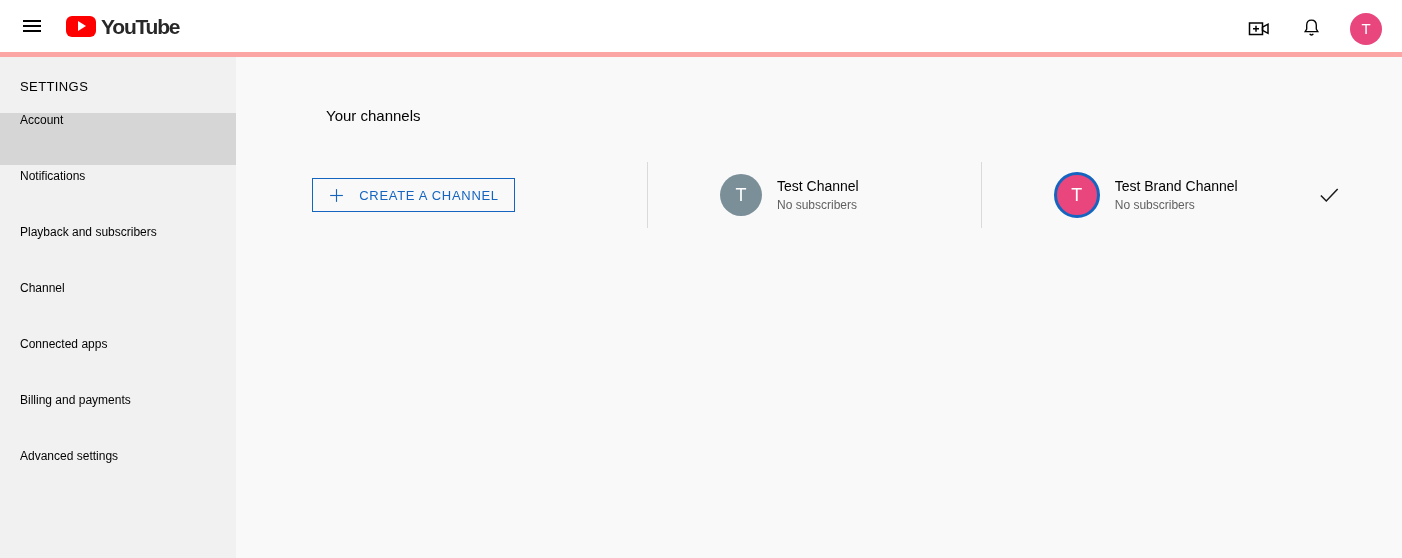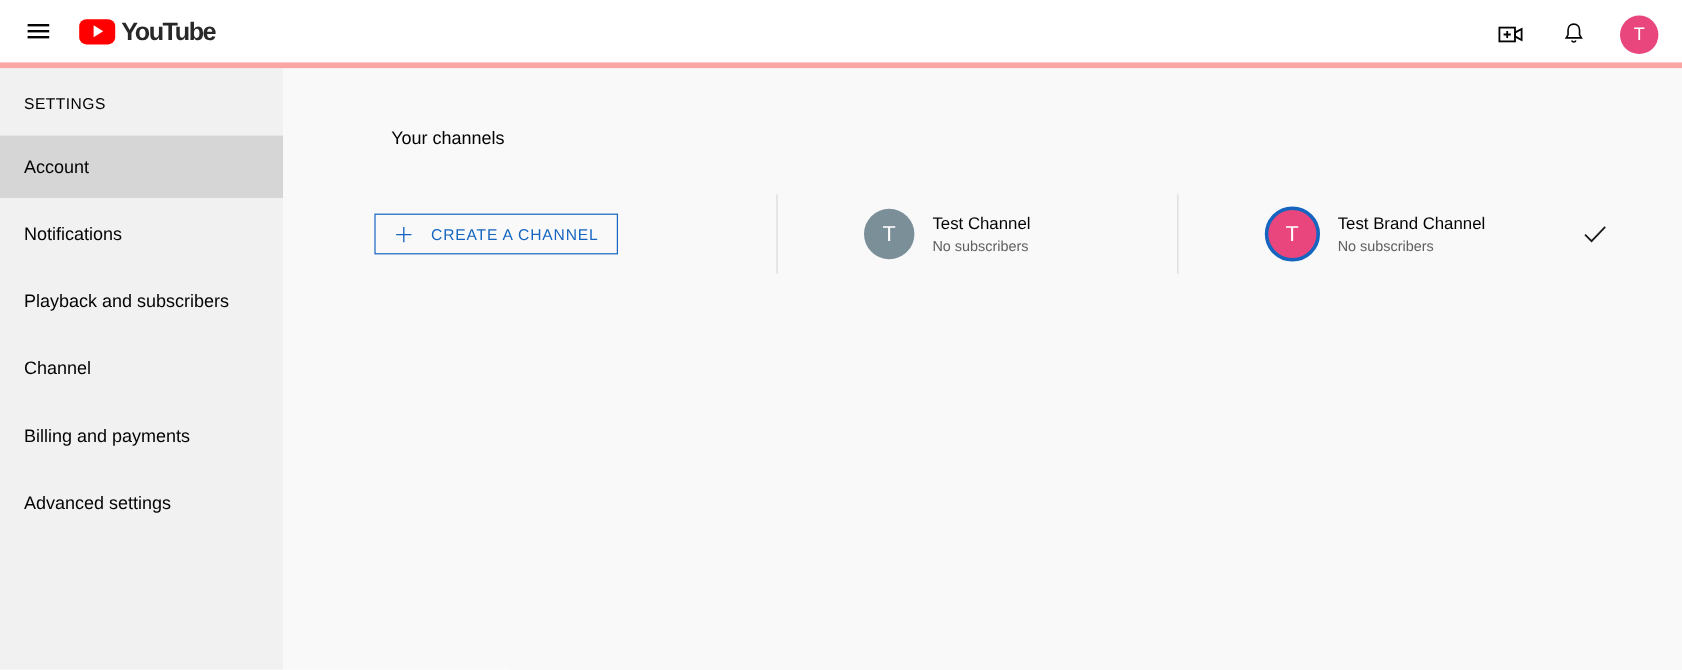--- a/index.html
+++ b/index.html
@@ -150,23 +150,23 @@
   .sidebar-title {
     font-size: 13px;
     color: #000000;
     letter-spacing: 0.4px;
     padding: 22px 0 0 20px;
   }
   .sidebar-list { margin-top: 19px; }
   .sidebar-item {
     height: 52px;
     display: flex;
-    align-items: center;
+    align-items: flex-start;
     padding-left: 20px;
-    font-size: 15px;
+    font-size: 12px;
     color: #030303;
     cursor: pointer;
   }
   .sidebar-item + .sidebar-item { margin-top: 4px; }
   .sidebar-item.active { background: #d6d6d6; }
 
   
   .main {
     position: absolute;
     top: 57px; left: 236px;
@@ -299,20 +299,23 @@
     <div class="sidebar-item">
       <span>Notifications</span>
     </div>
     <div class="sidebar-item">
       <span>Playback and subscribers</span>
     </div>
     <div class="sidebar-item">
       <span>Channel</span>
     </div>
     <div class="sidebar-item">
+      <span>Connected apps</span>
+    </div>
+    <div class="sidebar-item">
       <span>Billing and payments</span>
     </div>
     <div class="sidebar-item">
       <span>Advanced settings</span>
     </div>
   </div>
 </div>
 
 <div class="main">
   <div class="section-title">Your channels</div>

